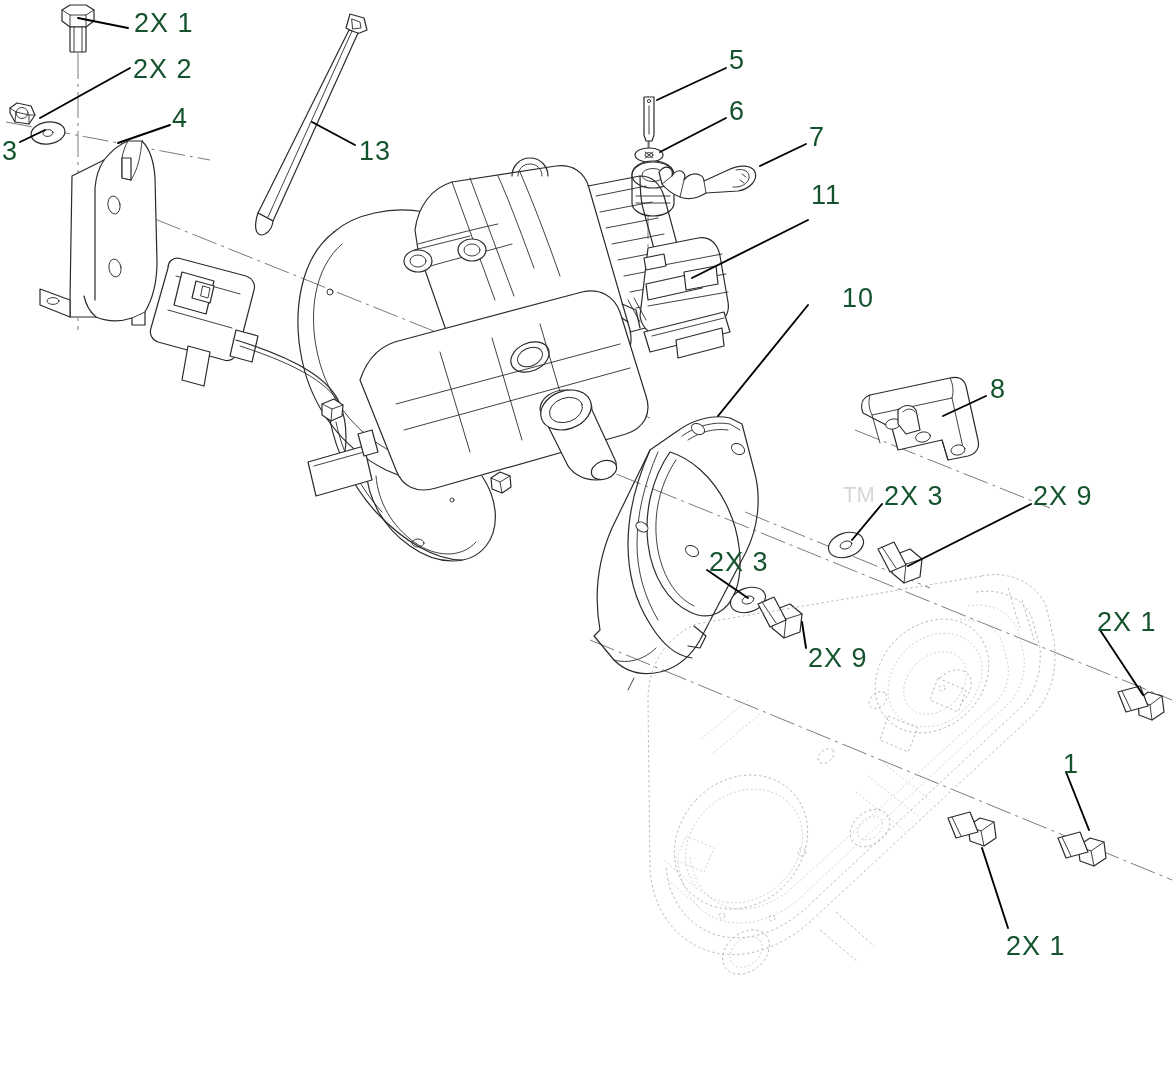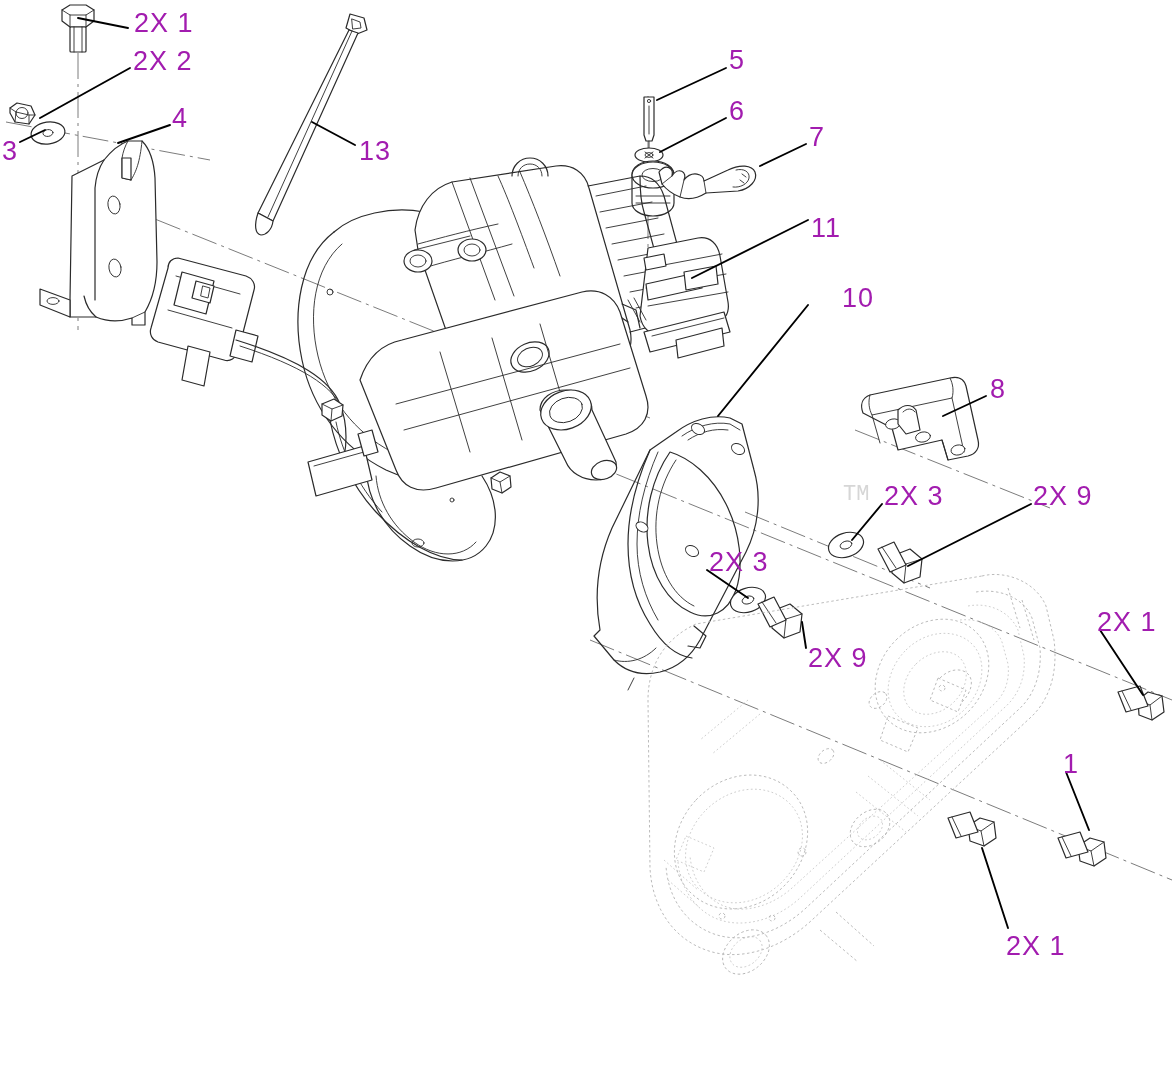--- a/index.html
+++ b/index.html
@@ -13,26 +13,26 @@
   .wm{
     position:absolute;
     font-family:"Liberation Serif", serif;
     font-weight:bold;
     color:#d6d6d6;
     white-space:nowrap;
     user-select:none;
     pointer-events:none;
   }
   #wm-main{left:288px;top:472px;font-size:122px;letter-spacing:-2px;line-height:1;}
-  #wm-tm{left:843px;top:482px;font-size:22px;font-family:Liberation Mono, monospace;font-weight:normal;color:#d6d6d6;}
+  #wm-tm{left:843px;top:482px;font-size:22px;font-family:Liberation Sans, sans-serif;font-weight:normal;color:#d6d6d6;}
   .lbl{
     position:absolute;
     font-family:"Liberation Sans", sans-serif;
     font-size:27px;
-    color:#a21caf;
+    color:#14532d;
     white-space:nowrap;
     letter-spacing:1px;
     user-select:none;
   }
 </style>
 </head>
 <body>
 
 <div id="sheet">
 
@@ -380,28 +380,28 @@
       <line class="ld" x1="806" y1="648" x2="802" y2="622"></line>
       <line class="ld" x1="1100" y1="630" x2="1143" y2="695"></line>
       <line class="ld" x1="1066" y1="772" x2="1089" y2="830"></line>
       <line class="ld" x1="1008" y1="928" x2="982" y2="848"></line>
     </g>
   </svg>
 
   <div class="wm" id="wm-tm">TM</div>
 
   <div class="lbl" style="left:134px;top:8px">2X 1</div>
-  <div class="lbl" style="left:133px;top:46px">2X 2</div>
+  <div class="lbl" style="left:133px;top:54px">2X 2</div>
   <div class="lbl" style="left:2px;top:136px">3</div>
   <div class="lbl" style="left:172px;top:103px">4</div>
   <div class="lbl" style="left:359px;top:136px">13</div>
   <div class="lbl" style="left:729px;top:45px">5</div>
   <div class="lbl" style="left:729px;top:96px">6</div>
   <div class="lbl" style="left:809px;top:122px">7</div>
-  <div class="lbl" style="left:811px;top:213px">11</div>
+  <div class="lbl" style="left:811px;top:180px">11</div>
   <div class="lbl" style="left:842px;top:283px">10</div>
   <div class="lbl" style="left:990px;top:374px">8</div>
   <div class="lbl" style="left:884px;top:481px">2X 3</div>
   <div class="lbl" style="left:1033px;top:481px">2X 9</div>
   <div class="lbl" style="left:709px;top:547px">2X 3</div>
   <div class="lbl" style="left:808px;top:643px">2X 9</div>
   <div class="lbl" style="left:1097px;top:607px">2X 1</div>
   <div class="lbl" style="left:1063px;top:749px">1</div>
   <div class="lbl" style="left:1006px;top:931px">2X 1</div>
 

